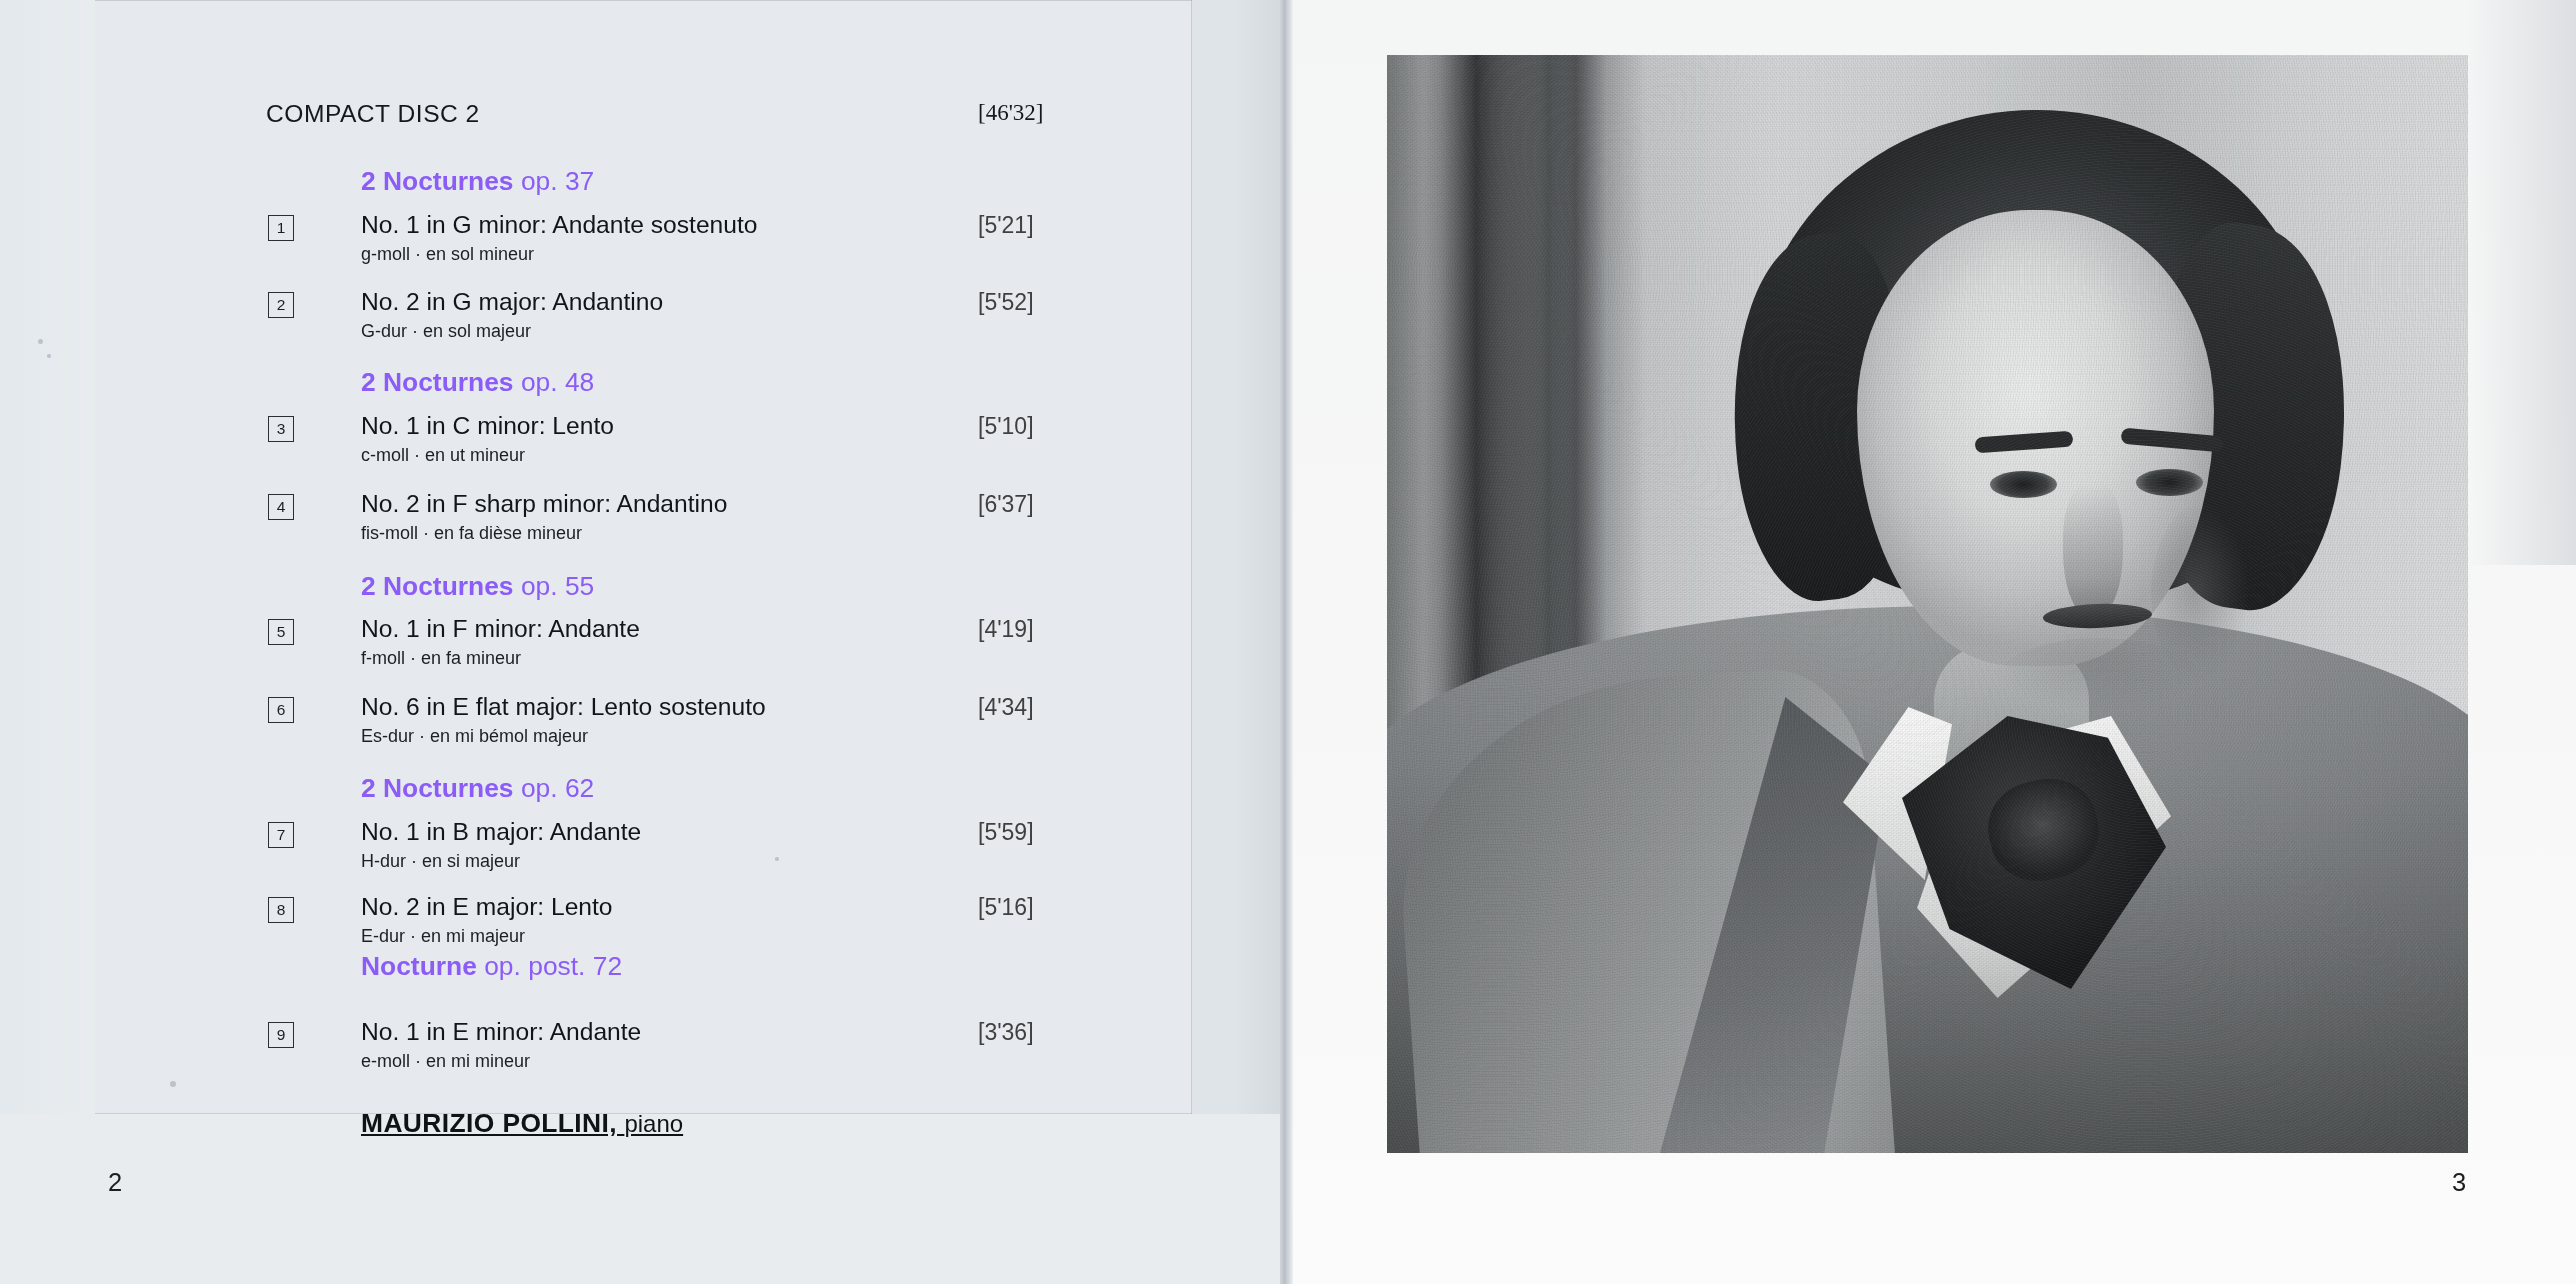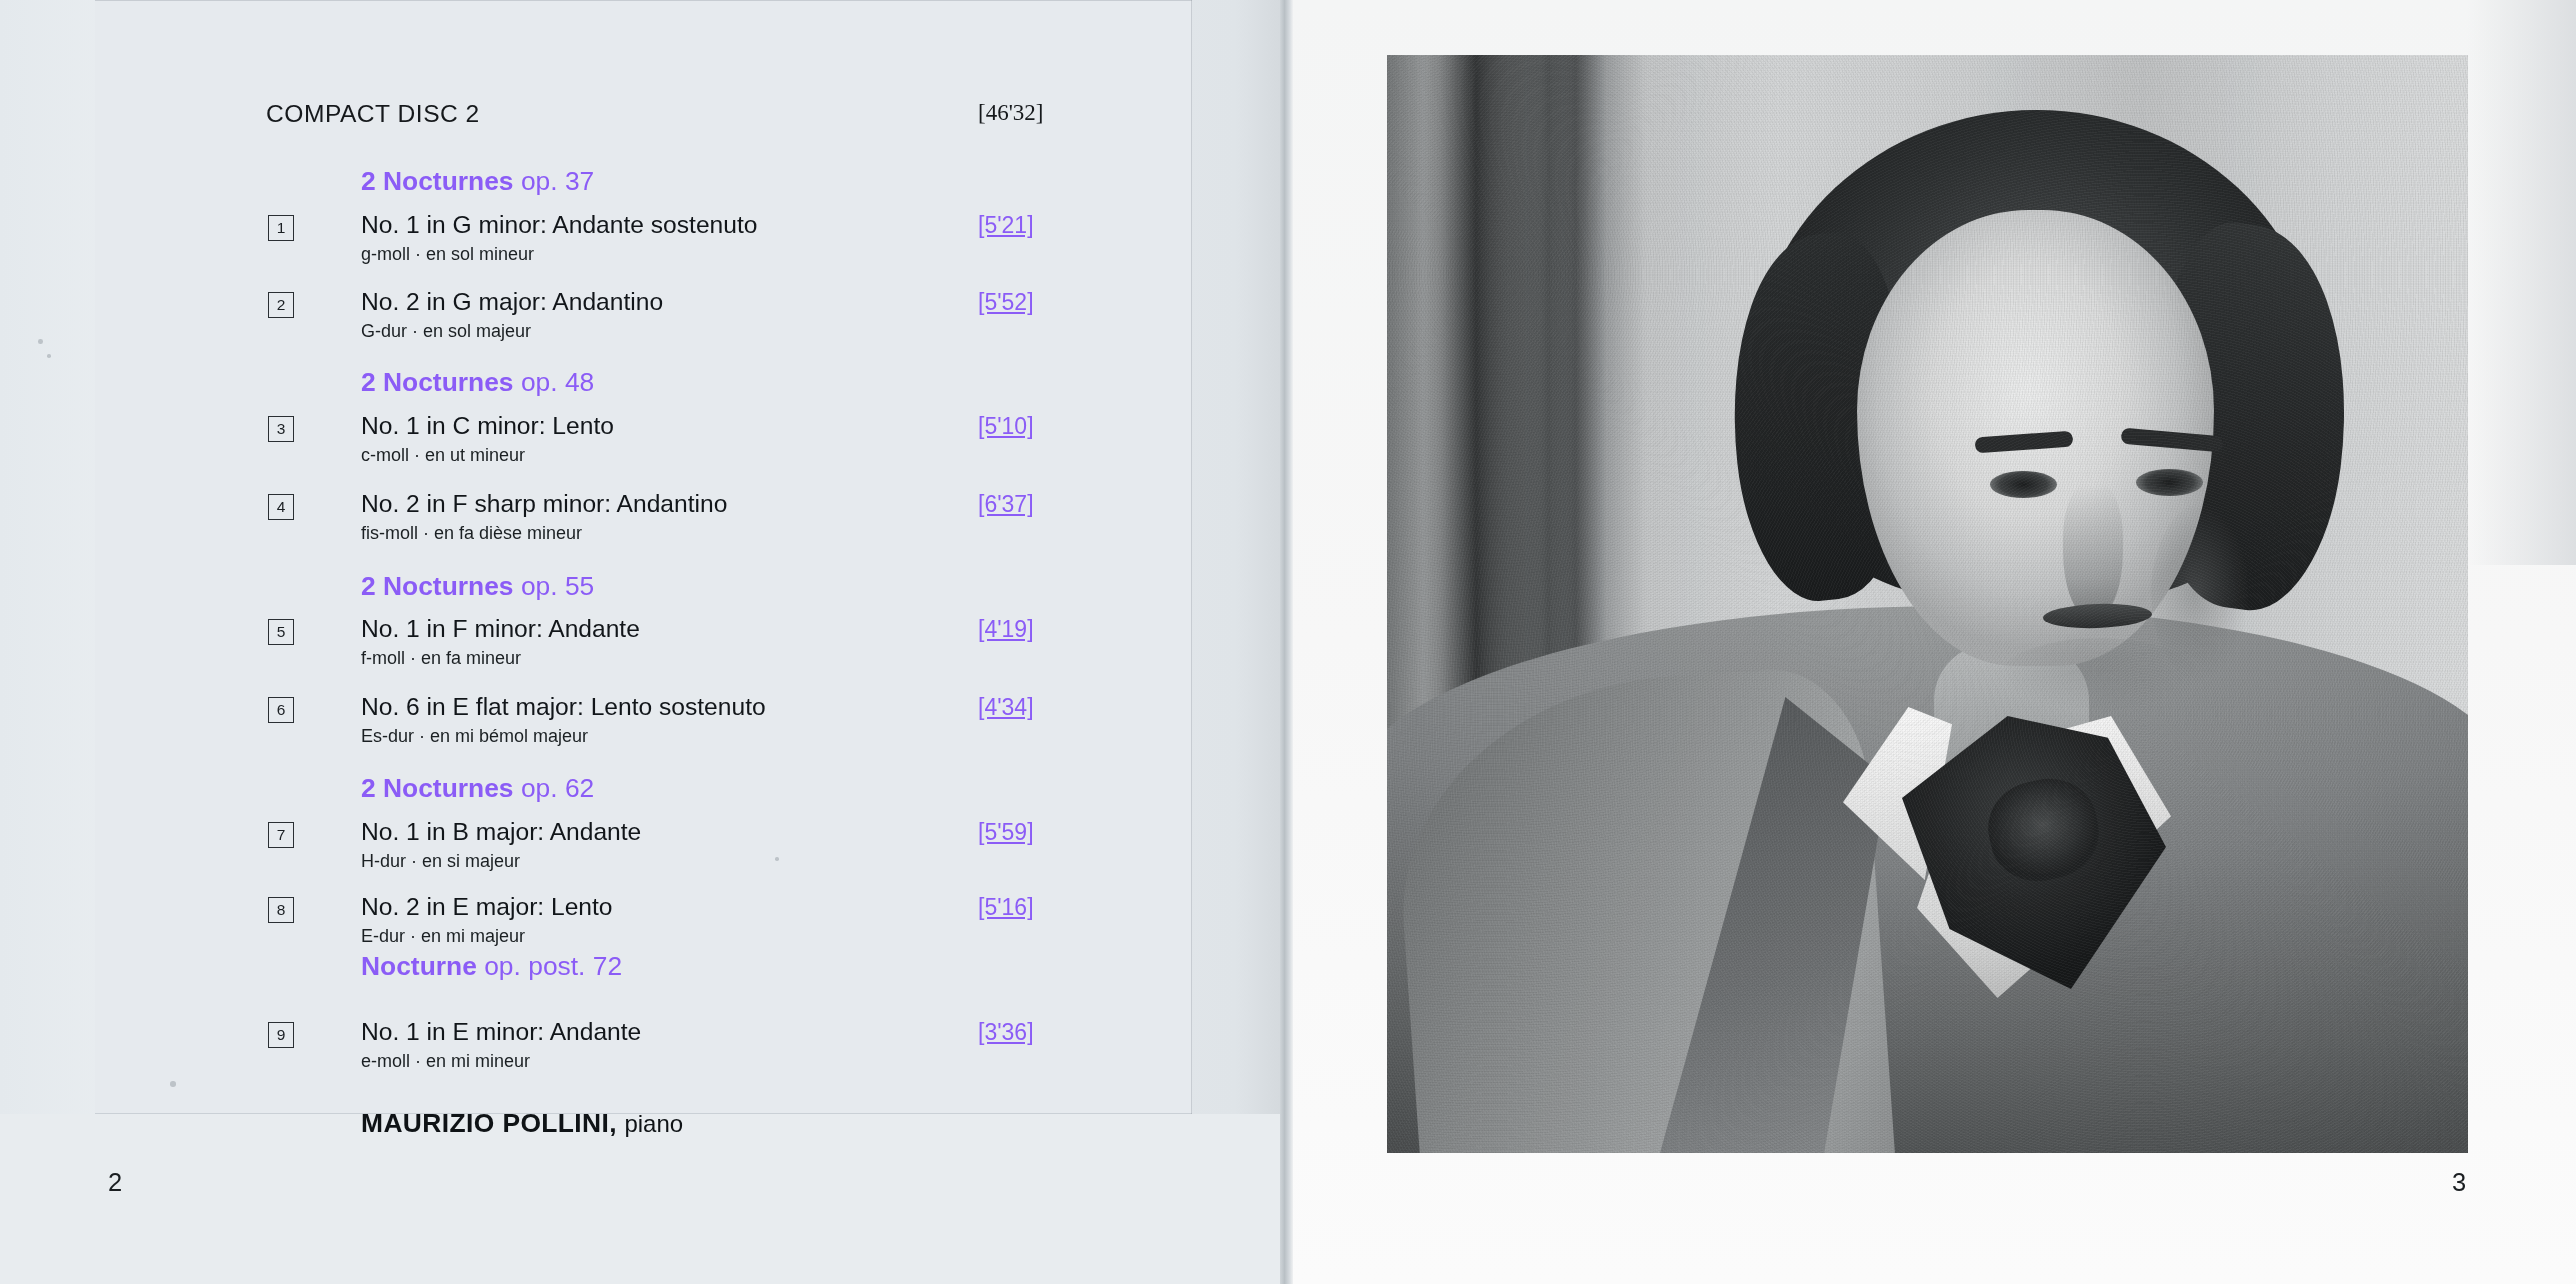--- a/index.html
+++ b/index.html
@@ -174,31 +174,31 @@
     top: 33px;
     font-size: 18px;
     white-space: nowrap;
     color: #1b2023;
   }
   .track .time {
     position: absolute;
     left: 659px;
     top: 0.9px;
     font-size: 23px;
-    color: #8b5cf6;
-    text-decoration: underline;
+    color: #404040;
   }
 
   .performer {
     position: absolute;
     left: 361px;
     top: 1108px;
     font-size: 26.4px;
     color: #0f1316;
     white-space: nowrap;
+    text-decoration: underline;
   }
   .performer .name { font-weight: 700; letter-spacing: 0.4px; }
   .performer .instrument { font-weight: 400; font-size: 24px; }
 
   
   .folio {
     position: absolute;
     font-size: 25.5px;
     color: #1a1e21;
   }

